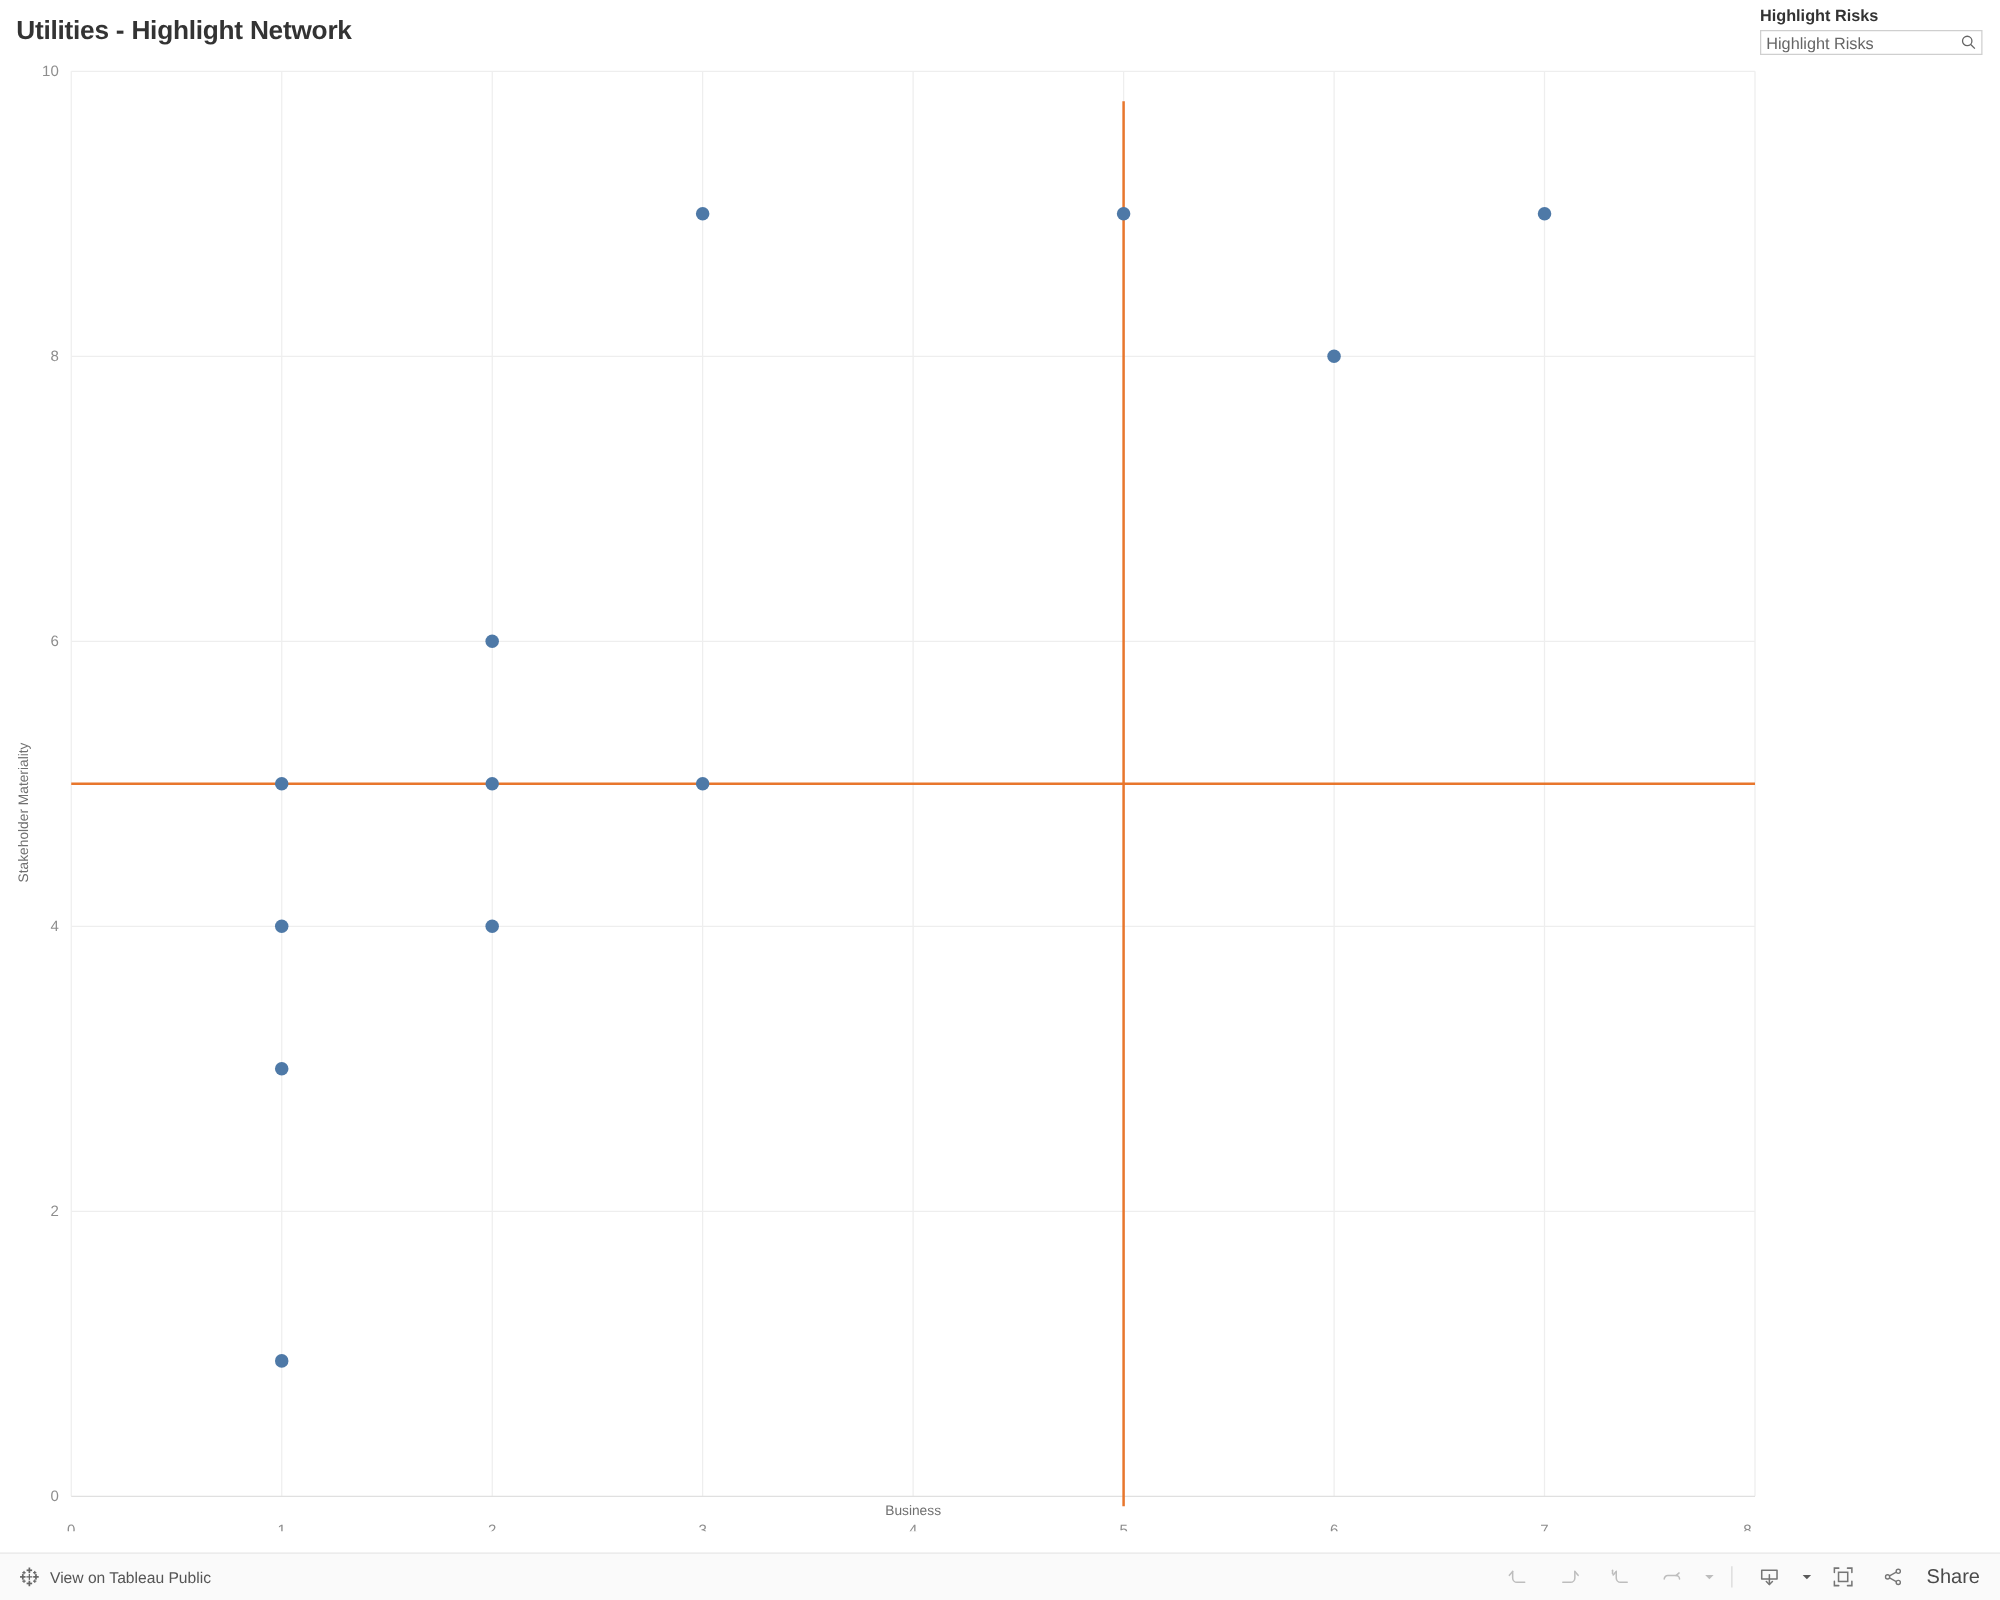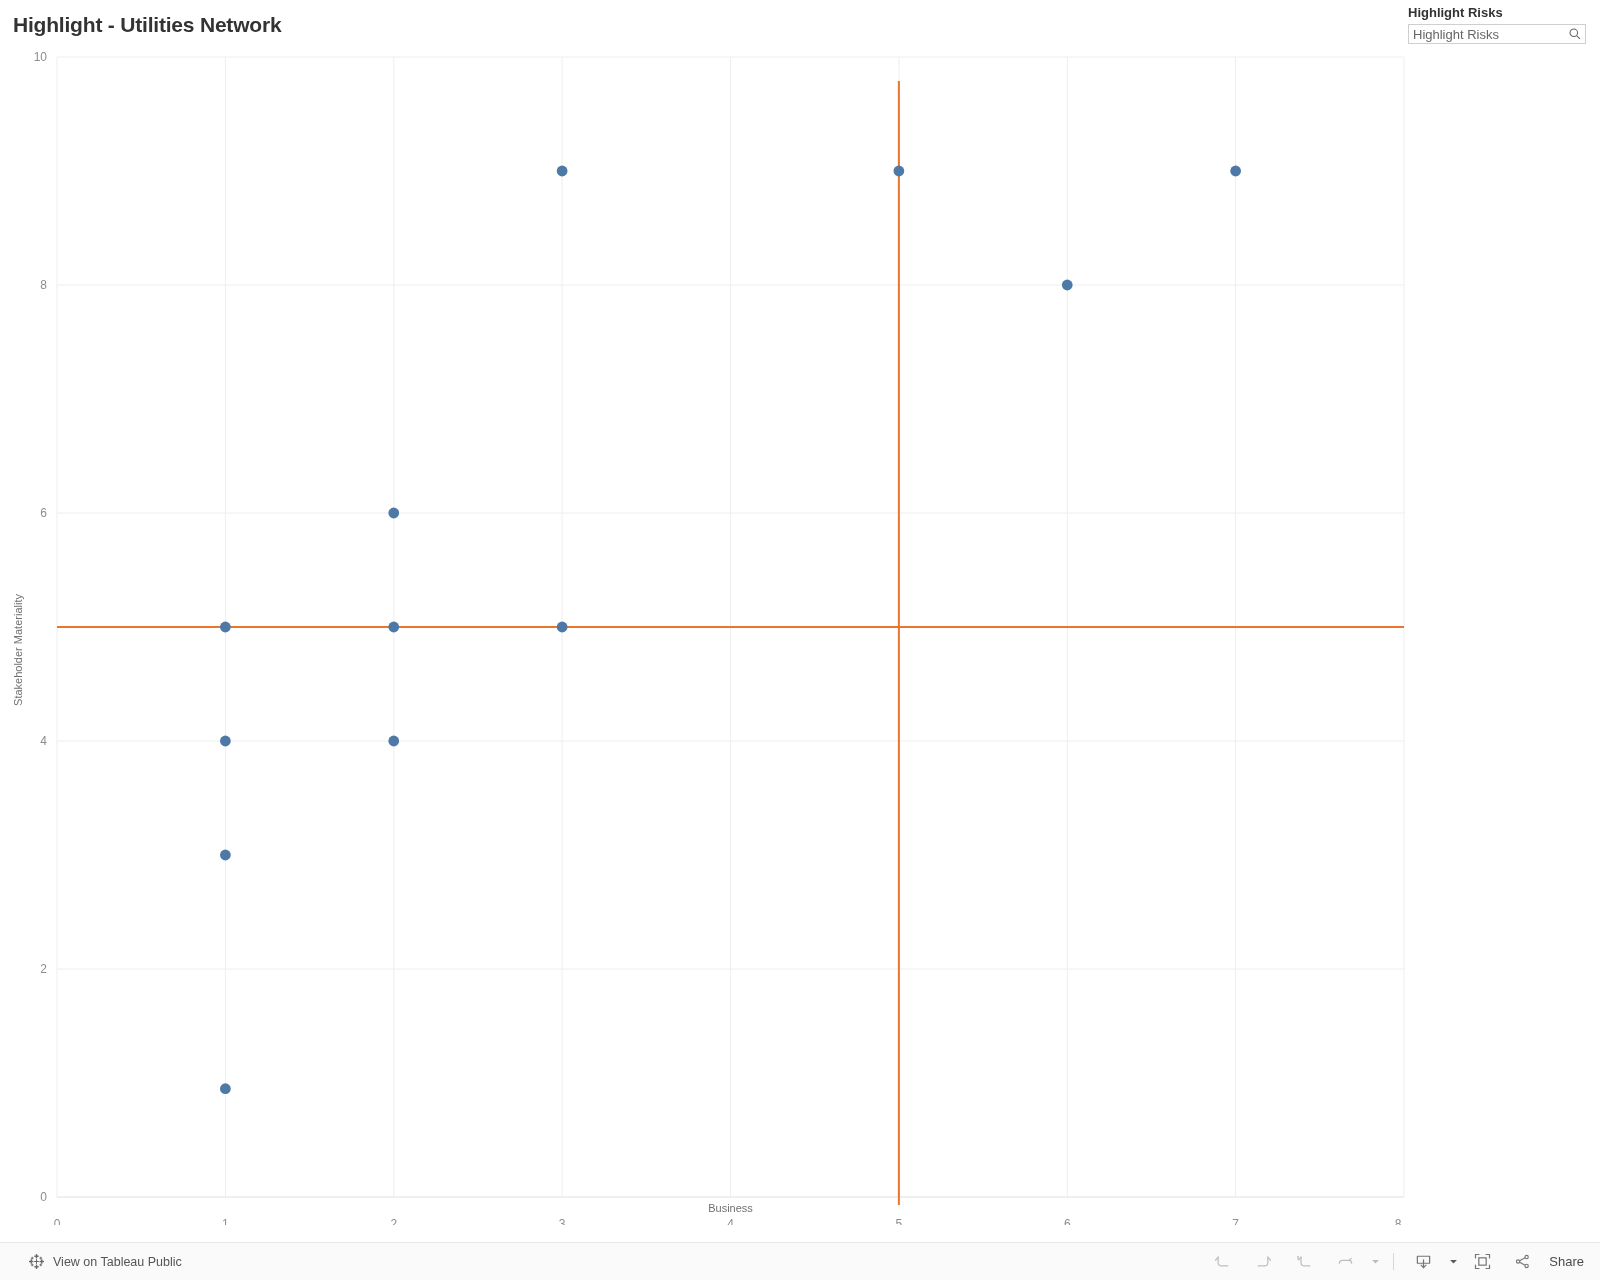--- a/index.html
+++ b/index.html
@@ -103,21 +103,21 @@
     left: 0;
     bottom: 0;
     width: 1600px;
     height: 38px;
     background: #fafafa;
     border-top: 1px solid #e8e8e8;
     box-sizing: border-box;
   }
   .tb-left {
     position: absolute;
-    left: 28px;
+    left: 15px;
     top: 0;
     height: 37px;
     display: flex;
     align-items: center;
     gap: 8px;
   }
   .tb-left-label {
     font-size: 12.5px;
     color: #555555;
     white-space: nowrap;
@@ -153,33 +153,33 @@
     color: #bdbdbd;
   }
   .tb-caret.dark { color: #5a5a5a; }
   .tb-divider {
     width: 1px;
     height: 17px;
     background: #d8d8d8;
     margin: 0 9px;
   }
   .share-label {
-    font-size: 13px;
+    font-size: 16px;
     color: #4a4a4a;
     margin-left: 7px;
     white-space: nowrap;
   }
   .tb-group { display: flex; align-items: center; }
 </style>
 </head>
 <body>
 
 <div id="app">
 
-  <div class="dash-title">Highlight - Utilities Network</div>
+  <div class="dash-title">Utilities - Highlight Network</div>
 
   <div class="filter-card">
     <div class="filter-label">Highlight Risks</div>
     <div class="filter-input-wrap">
       <input class="filter-input" type="text" placeholder="Highlight Risks" style="">
       <span class="search-icon">
         <svg viewBox="0 0 16 16" width="14" height="14" fill="none" stroke="currentColor" stroke-width="1.2">
           <circle cx="6.6" cy="6.6" r="4.3"></circle>
           <line x1="9.8" y1="9.8" x2="13.6" y2="13.6"></line>
         </svg>

